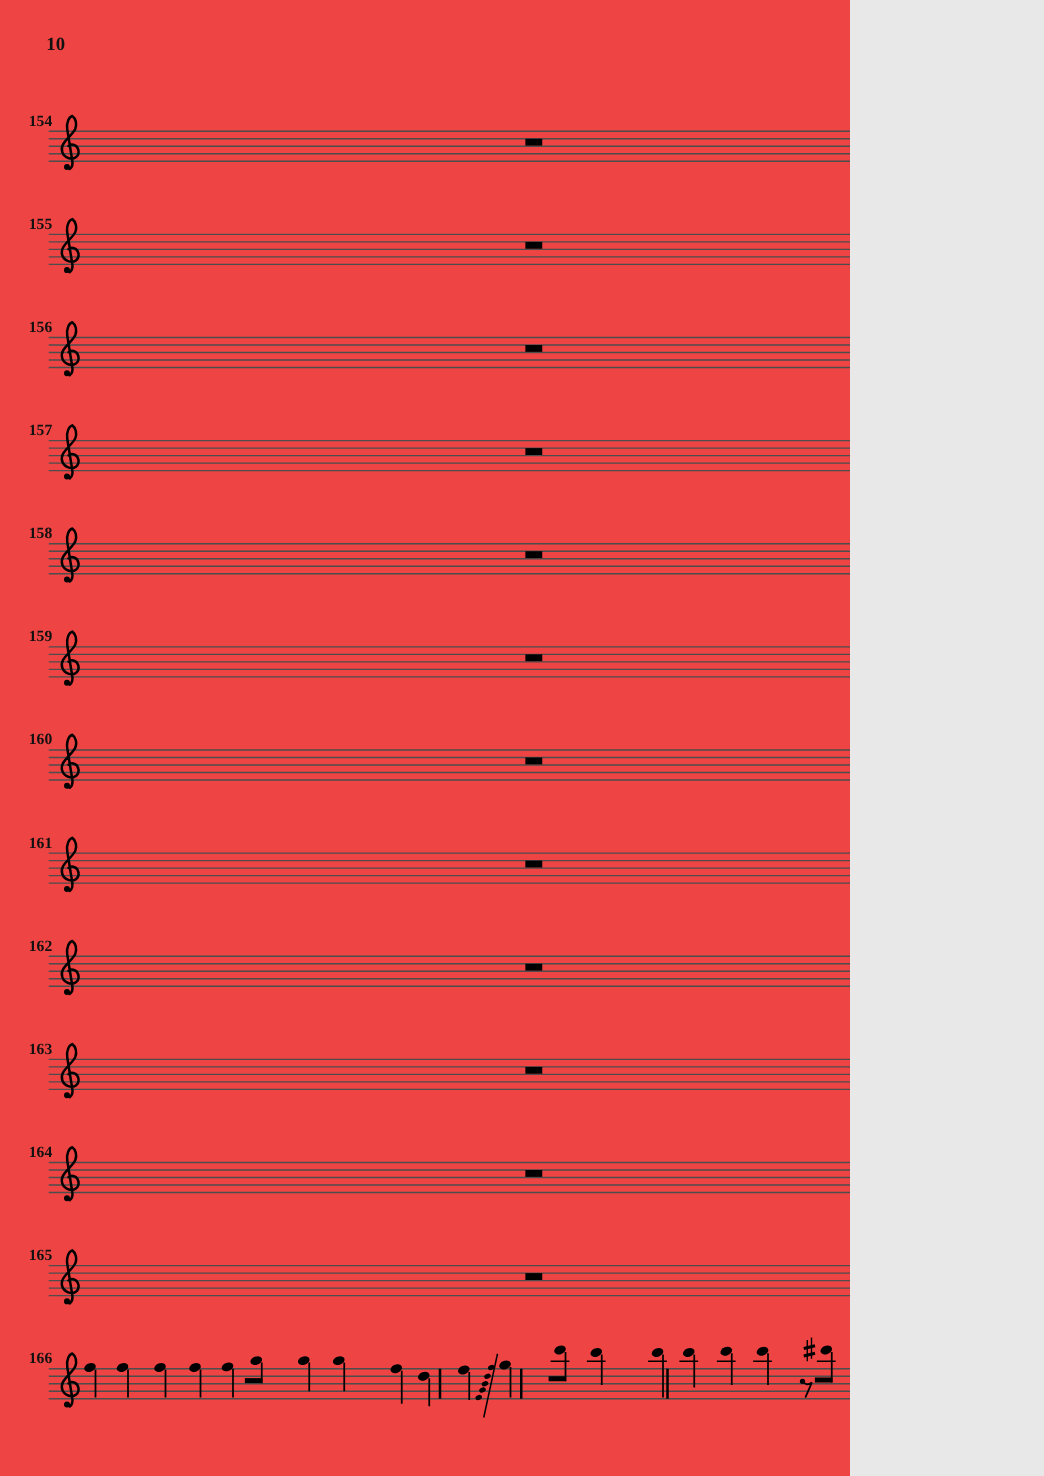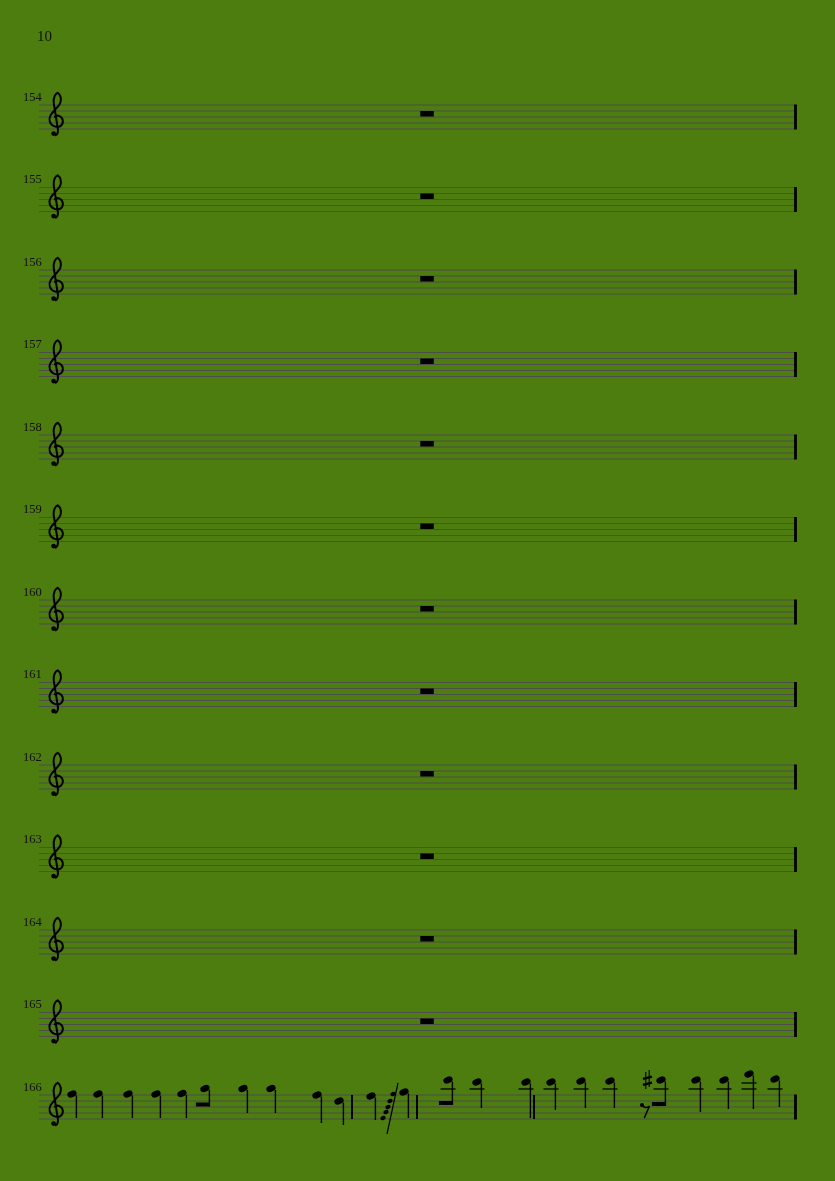--- a/index.html
+++ b/index.html
@@ -1,17 +1,17 @@
 <!DOCTYPE html>
 <html><head>
 <meta charset="utf-8">
 <style>
   html,body{margin:0;padding:0;background:#e8e8e8;}
-  .sheet{position:relative;width:835px;height:1181px;background:#4d7c0f;overflow:hidden;
-         font-family:"Liberation Serif",serif;}
+  .sheet{position:relative;width:680px;height:1181px;background:#ef4444;overflow:hidden;
+         font-family:"Liberation Serif",serif;font-weight:bold;}
   .page-number{position:absolute;left:37px;top:28px;font-size:15px;color:#111;}
   #score{position:absolute;left:0;top:0;}
   .mnum{font-family:"Liberation Serif",serif;font-size:12.5px;fill:#111;}
   .staffline{stroke:#4d4d4d;stroke-width:1.1;}
   .bar{stroke:#000;stroke-width:2;}
   .endbar{stroke:#000;stroke-width:2.8;}
   .stem{stroke:#000;stroke-width:1.4;}
   .ledger{stroke:#000;stroke-width:1.3;}
   .slash{stroke:#000;stroke-width:1.2;}
   .clefpath{fill:none;stroke:#000;stroke-width:2;stroke-linecap:round;}

